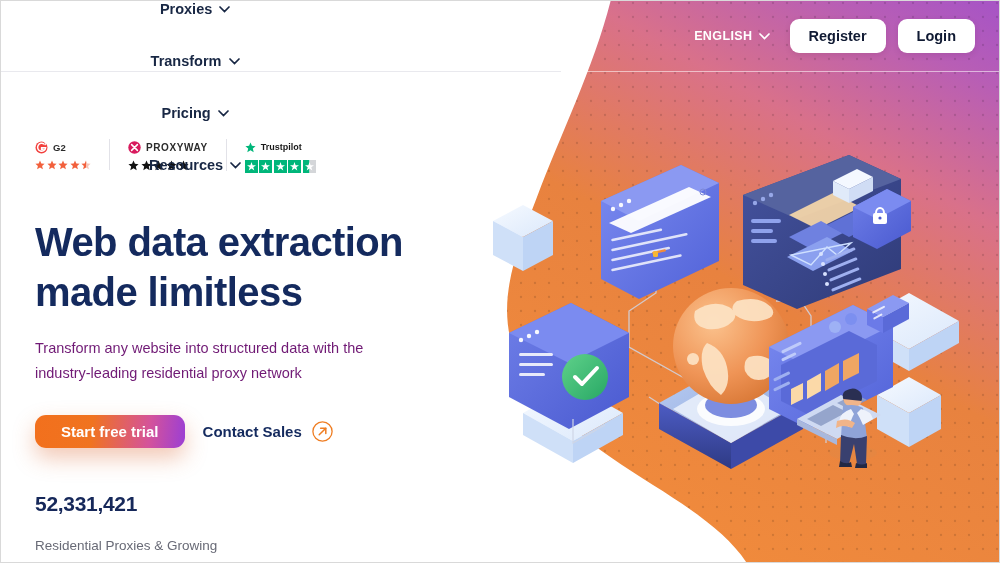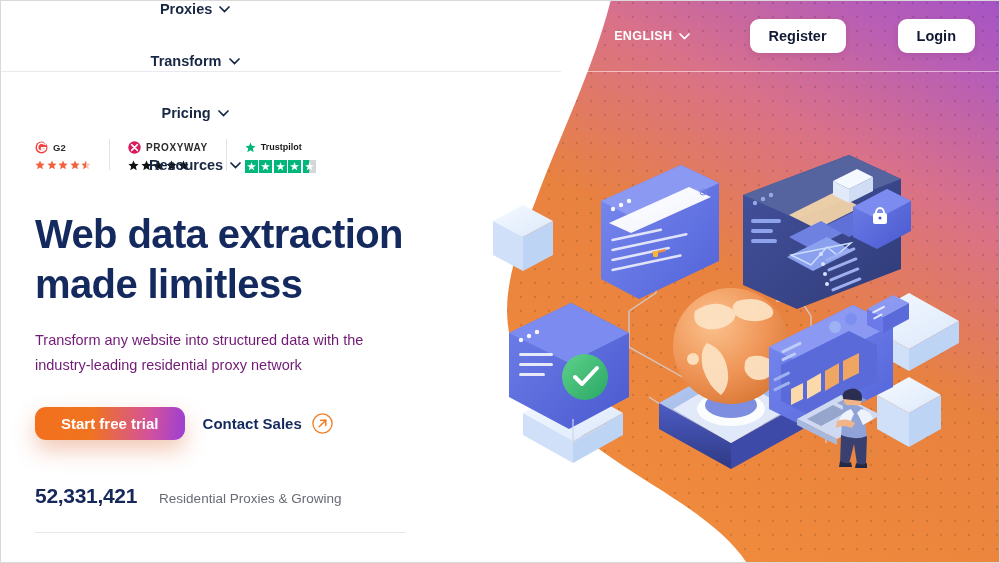--- a/index.html
+++ b/index.html
@@ -57,38 +57,37 @@
     font-size:12.5px; font-weight:700; letter-spacing:0.4px;
     color:#ffffff; cursor:pointer; margin-right:8px;
   }
   .btn-white {
     background:#ffffff; border:none; border-radius:9px;
     padding:9px 19px;
     font-family:"Liberation Sans", sans-serif;
     font-size:14.5px; font-weight:700; color:#101a33;
     cursor:pointer;
     box-shadow:0 2px 6px rgba(80,20,60,0.12);
-    margin-left:40px;
   }
 
   
   .hero-left { position:absolute; left:34px; top:138px; width:400px; z-index:15; }
 
   .badges { display:flex; align-items:flex-start; height:46px; }
   .badge { display:flex; flex-direction:column; align-items:flex-start; padding-right:16px; }
   .badge.sep { border-right:1px solid #e2e2e8; padding-right:18px; margin-right:18px; }
   .badge-top { display:flex; align-items:center; gap:5px; height:16px; }
   .badge-name { font-size:9.5px; font-weight:700; color:#2b2b2b; letter-spacing:0.2px; }
   .badge-name.proxy { font-size:10px; letter-spacing:0.6px; }
   .badge-name.tp { font-size:9px; font-weight:700; color:#191919; letter-spacing:0; }
   .stars { display:flex; gap:1.5px; margin-top:5px; }
   .tp-boxes { display:flex; gap:1.5px; margin-top:5px; }
 
   .headline {
-    margin-top:24px;
+    margin-top:32px;
     font-size:40px; line-height:50px; font-weight:700;
     color:#142a5e; letter-spacing:-0.6px;
   }
   .subhead {
     margin-top:19px;
     font-size:14.5px; line-height:25px; color:#701a75; font-weight:400;
     max-width:340px;
   }
   .cta-row { margin-top:29px; display:flex; align-items:center; gap:18px; }
   .btn-trial {
@@ -97,21 +96,21 @@
     background:linear-gradient(95deg,#f2701d 0%,#f07320 38%,#d4529b 76%,#9b3fd4 100%);
     color:#ffffff; font-family:"Liberation Sans", sans-serif;
     font-size:15px; font-weight:700; cursor:pointer;
     box-shadow:0 10px 22px rgba(222,110,60,0.38);
   }
   .contact-sales {
     display:flex; align-items:center; gap:10px;
     font-size:15px; font-weight:700; color:#142a5e; cursor:pointer;
   }
 
-  .stat-row { margin-top:44px; display:flex; align-items:baseline; gap:22px; }
+  .stat-row { margin-top:44px; display:flex; align-items:baseline; gap:22px;flex-direction:column; }
   .stat-num { font-size:21px; font-weight:700; color:#16285a; letter-spacing:-0.3px; }
   .stat-label { font-size:13.5px; color:#686a76; }
   .stat-sep { margin-top:24px; width:371px; height:1px; background:#e6e6ec; }
 
   .illu { position:absolute; left:480px; top:150px; width:520px; height:330px; z-index:12; }
 </style>
 </head>
 <body>
 
 <div id="page">

